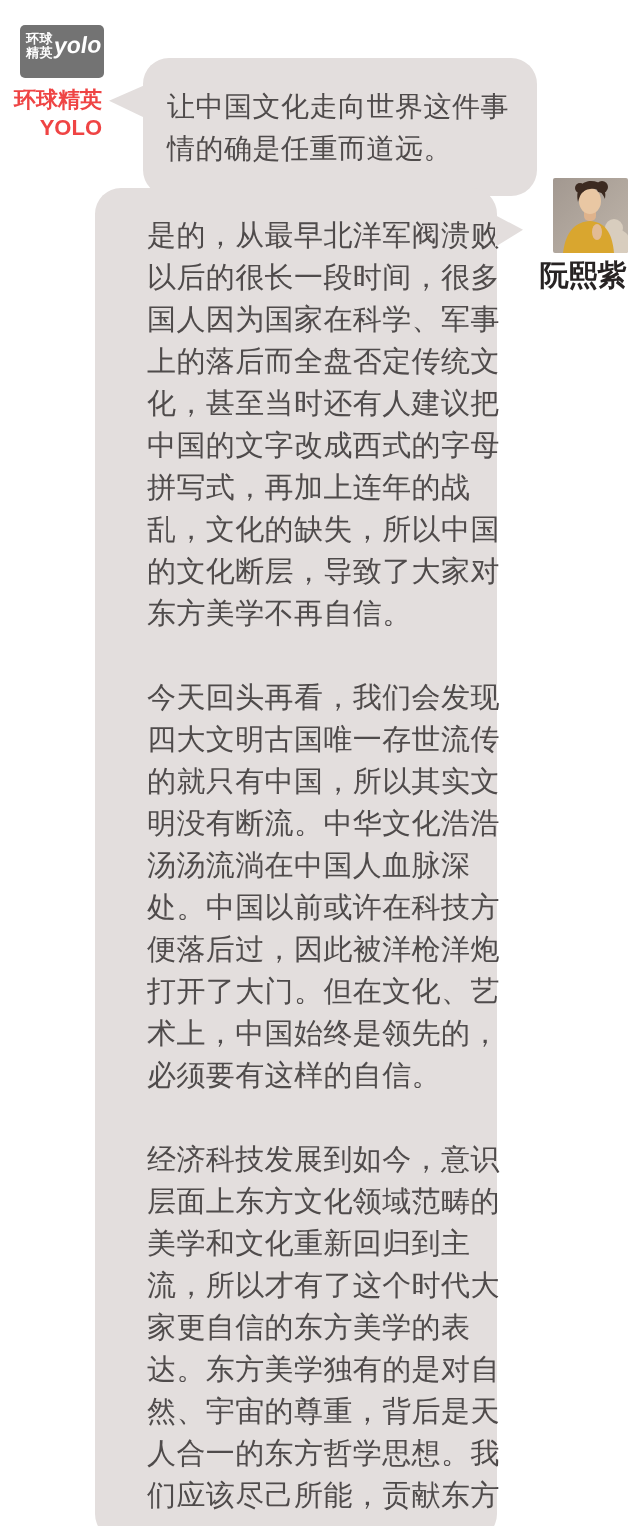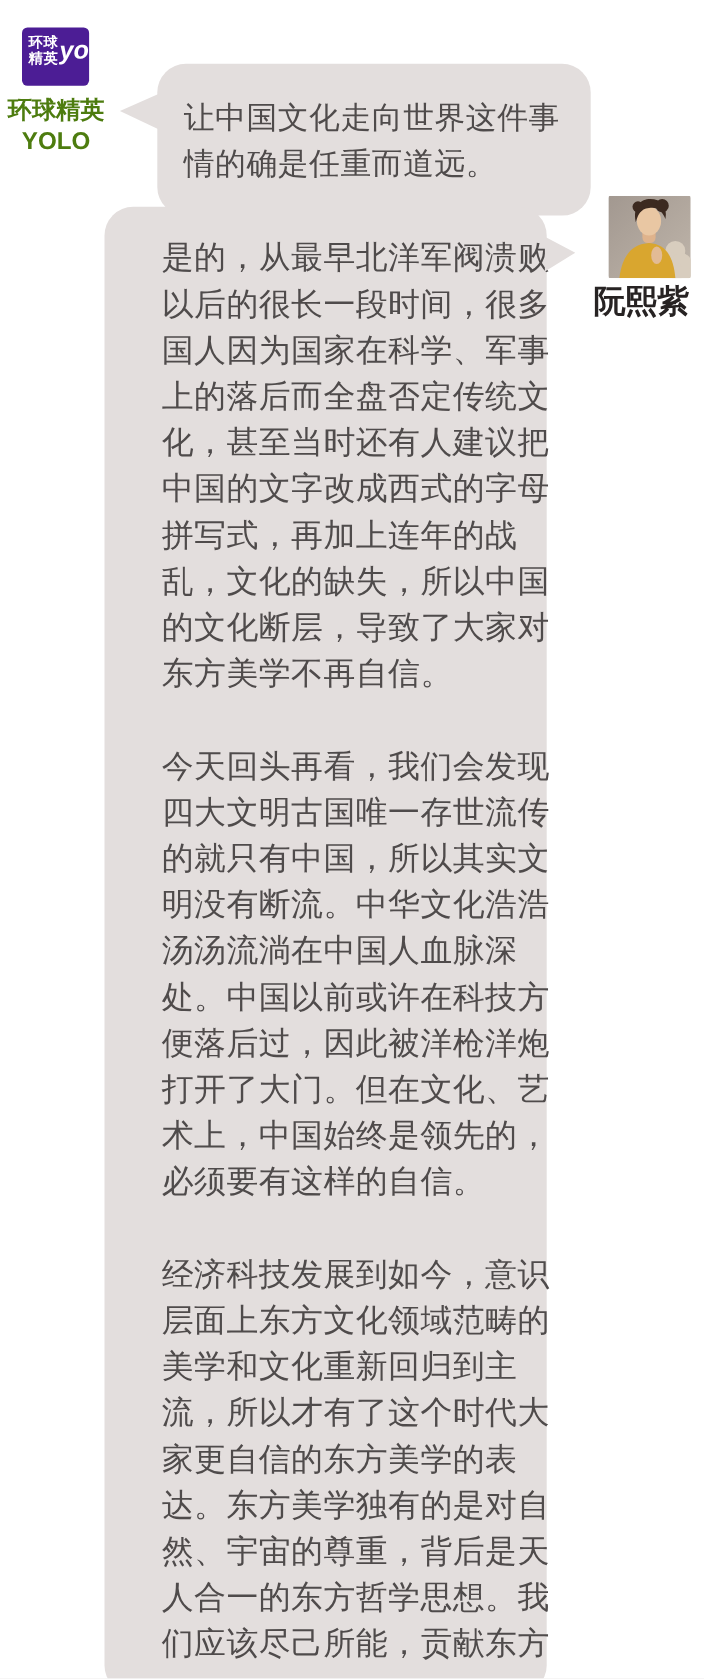--- a/index.html
+++ b/index.html
@@ -12,40 +12,40 @@
   .canvas {
     position: relative;
     width: 640px; height: 1526px;
     overflow: hidden;
     background: #ffffff;
   }
 
   
   .logo-box {
     position: absolute; left: 20px; top: 25px;
-    width: 61px; height: 53px;
-    background: #4c1d95;
+    width: 84px; height: 53px;
+    background: #737373;
     border-radius: 5px;
     display: flex; align-items: flex-start;
     padding: 7px 4px 0 6px;
     box-sizing: border-box;
     color: #ffffff;
   }
   .logo-stack { display: flex; flex-direction: column; }
   .logo-stack span {
     font-size: 13px; font-weight: bold; line-height: 14px;
     letter-spacing: 0.5px; white-space: nowrap;
   }
   .logo-script {
     font-size: 23px; font-weight: bold; font-style: italic;
     line-height: 26px; margin-left: 1px; transform: rotate(-2deg);
   }
   .sender-left-name {
     position: absolute; left: 0; top: 86px; width: 102px;
-    text-align: center; color: #4d7c0f;
+    text-align: right; color: #ef4444;
     font-weight: bold; font-size: 22px; line-height: 28px;
     white-space: pre;
   }
 
   
   .bubble {
     position: absolute;
     background: #e3dedd;
     border-radius: 26px;
     box-sizing: border-box;

